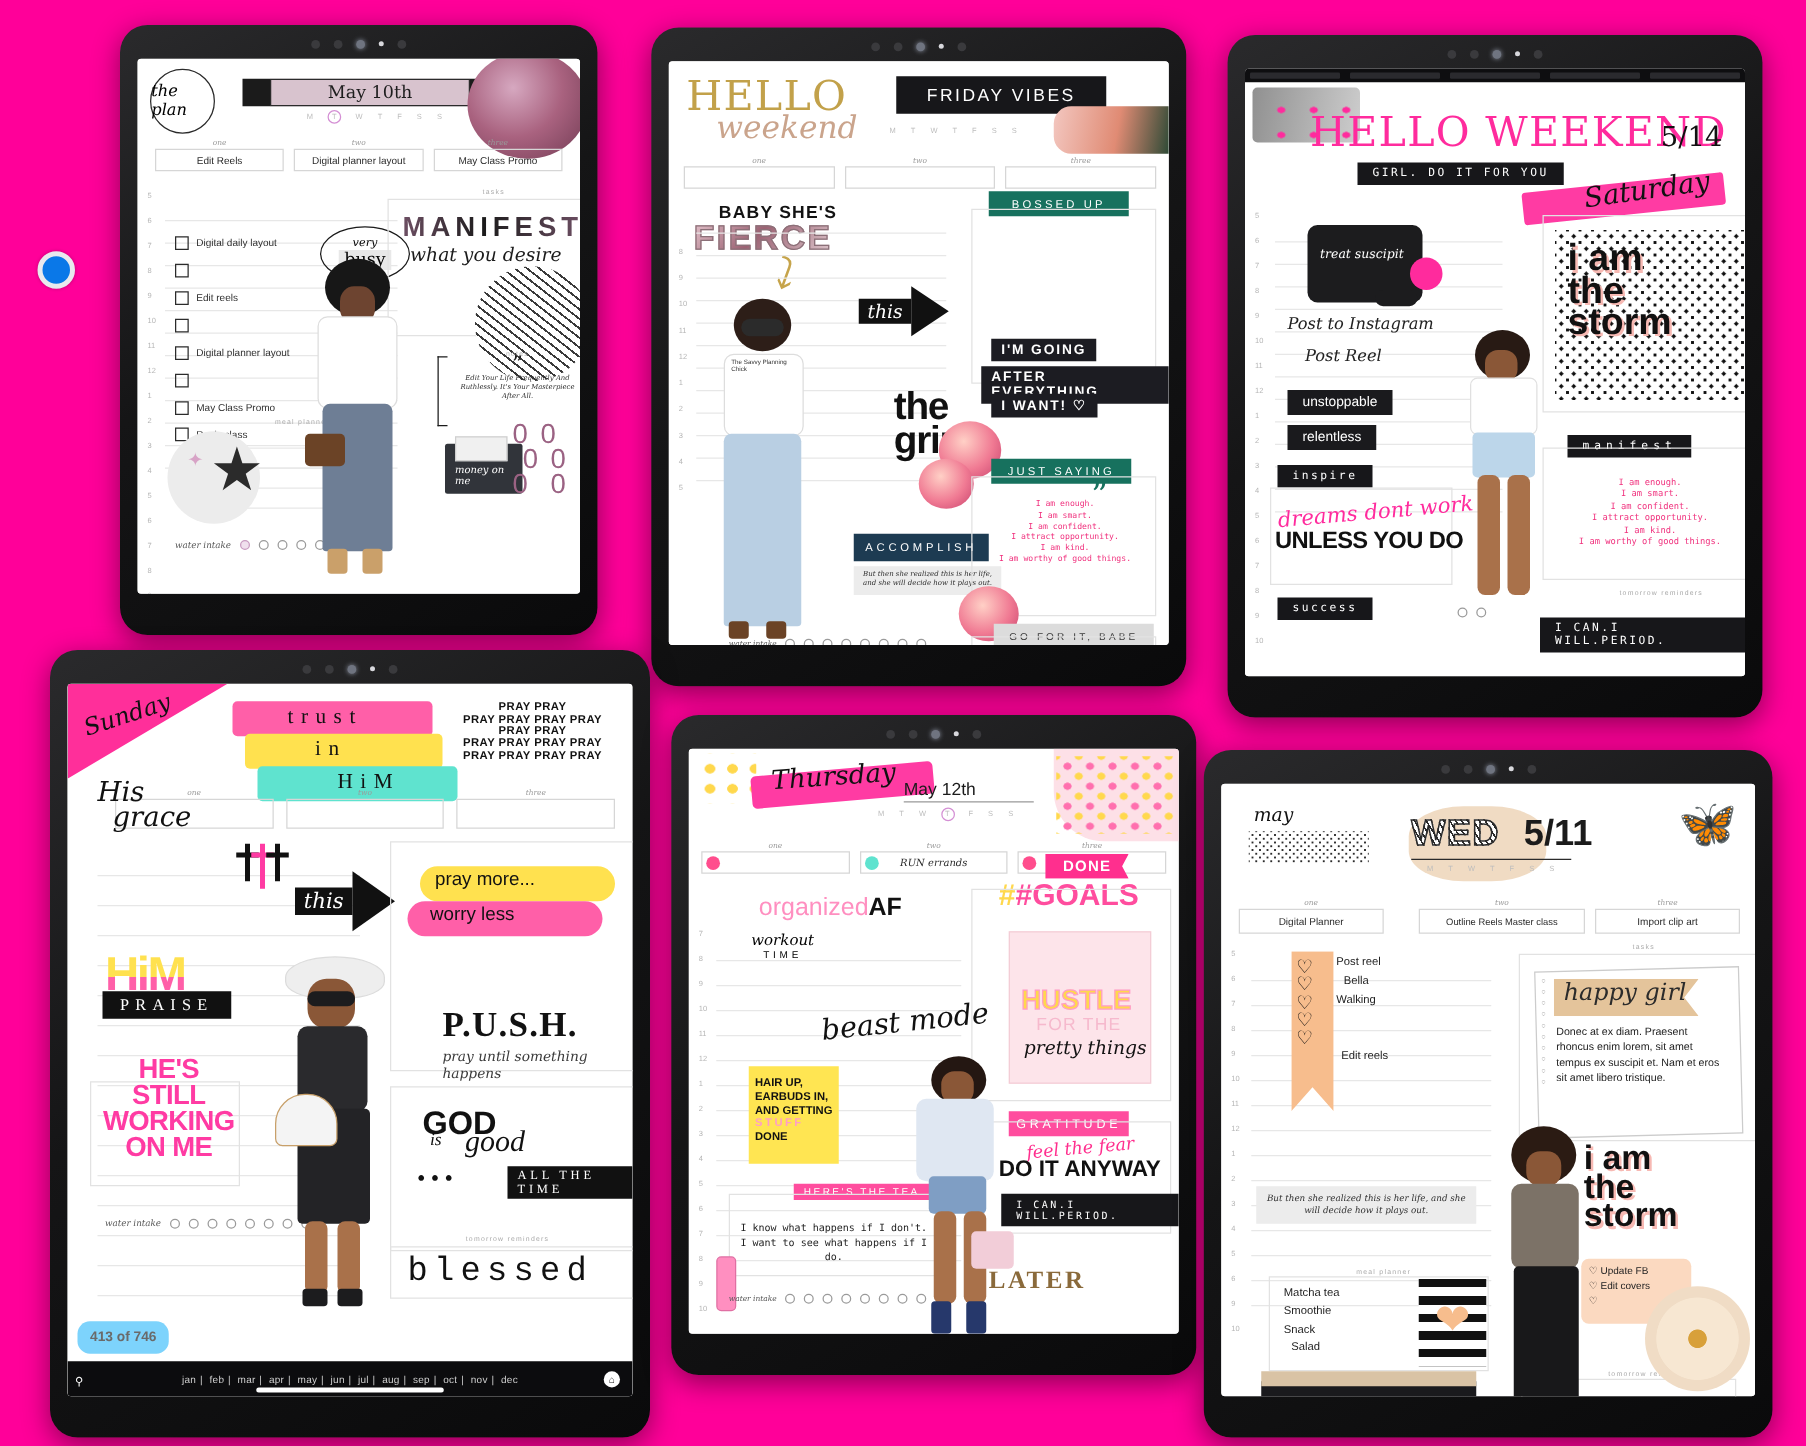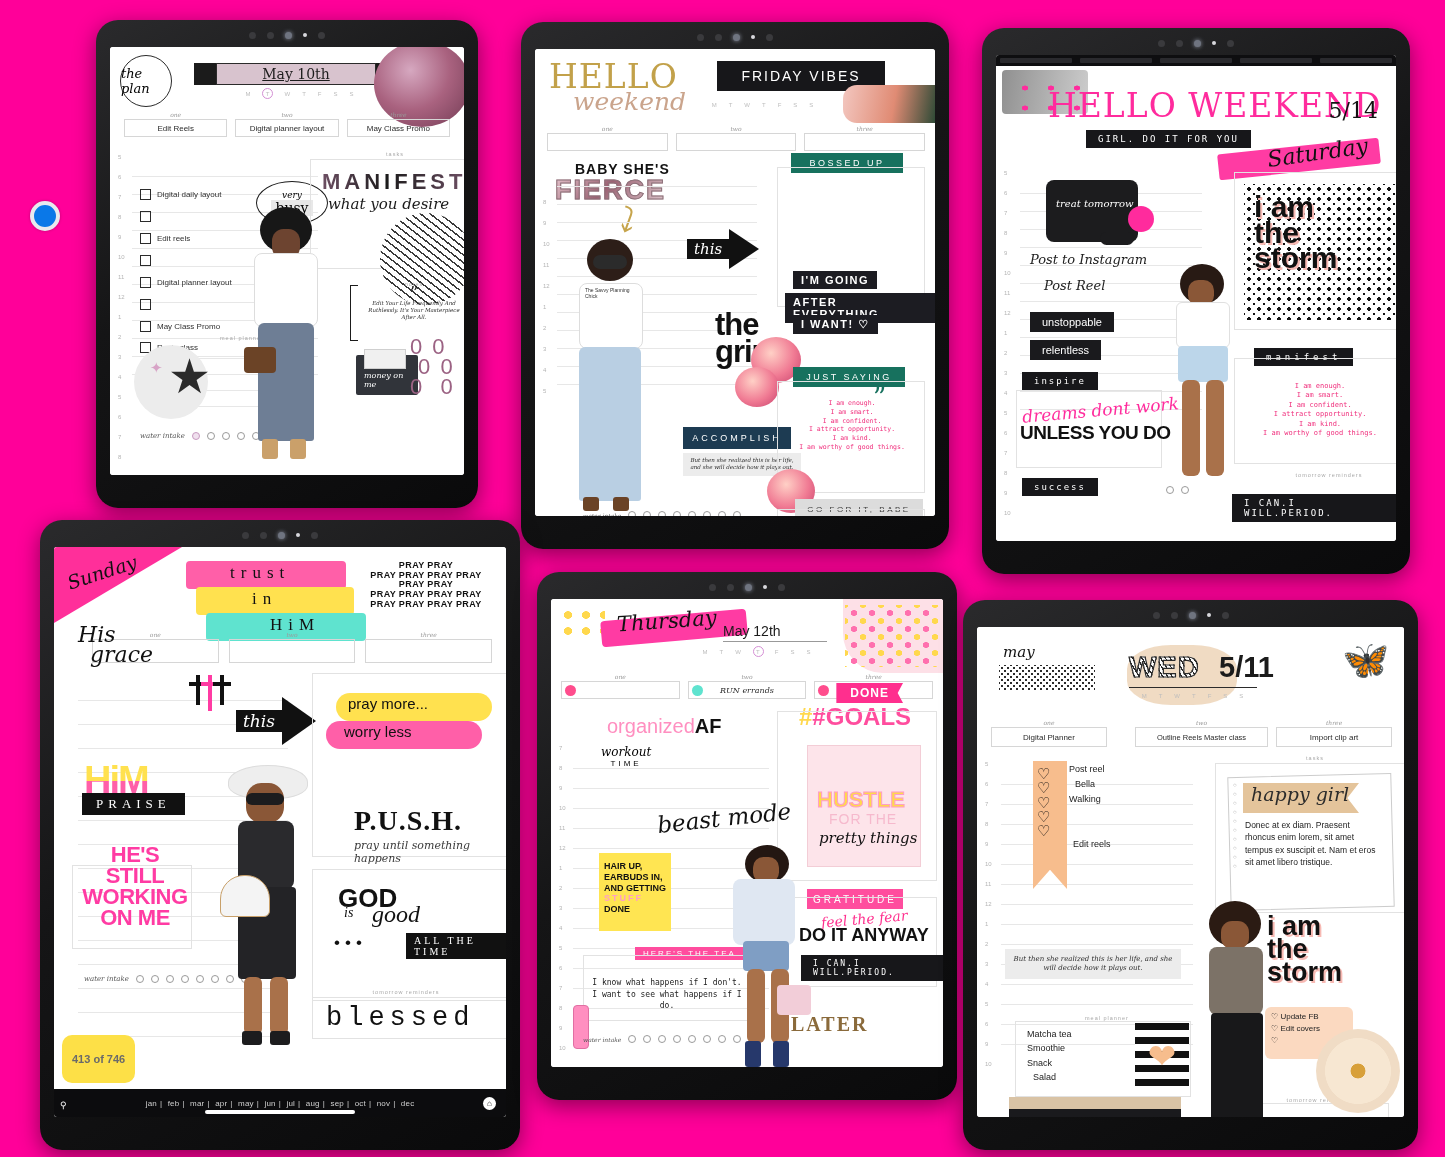--- a/index.html
+++ b/index.html
@@ -76,21 +76,21 @@
 
   
   #t1{ left:96px; top:20px; width:382px; height:488px; }
   .t1-logo{ position:absolute; left:10px; top:8px; width:52px; height:52px;
             border:1.5px solid #2b2b2b; border-radius:50%;
             display:flex;align-items:center;justify-content:center; }
   .t1-logo .inner{ font-family:"DejaVu Serif",serif; font-style:italic; font-size:13px; }
   .t1-title{ position:absolute; left:106px; top:16px; width:160px; height:22px;
              background:#d8c3ce; border:1px solid #2b2b2b;
              display:flex;align-items:center;justify-content:center;
-             font-family:"DejaVu Serif",serif; font-size:14px; color:#1d1d1d;text-decoration:underline; }
+             font-family:"DejaVu Serif",serif; font-size:14px; color:#1d1d1d; }
   .ribbon-end{ position:absolute; top:16px; width:22px; height:22px; background:#1b1b1b; }
   .peony{ position:absolute; right:-6px; top:-6px; width:96px;height:86px; border-radius:50%;
           background:radial-gradient(circle at 38% 34%, #d6a8c0 0%, #a9627f 48%, #6f3a52 100%); }
   .manifest{ font-family:"Liberation Sans",sans-serif; font-weight:bold; letter-spacing:4px;
              font-size:22px; background:linear-gradient(90deg,#6d4f63,#1b1b1b 45%,#6d4f63);
              -webkit-background-clip:text; background-clip:text; color:transparent; }
   .bubble{ border:1.4px solid #1b1b1b; border-radius:50%; width:72px; height:44px;
            display:flex;flex-direction:column;align-items:center;justify-content:center; }
   .circ-doodle{ width:92px;height:92px;border-radius:50%;
      background:repeating-linear-gradient(38deg,#2a2a2a 0 1.5px,#fff 1.5px 6px), #f2f2f2;
@@ -169,22 +169,22 @@
               color:#ff3ba3; line-height:.95; text-align:center; letter-spacing:-.5px; }
   .godis{ font-family:"Liberation Sans",sans-serif; font-weight:bold; font-size:26px; color:#111; }
   .isgood{ font-family:Liberation Serif, serif; font-style:italic; font-size:24px; color:#111; }
   .allthetime{ background:#111;color:#fff;font-family:"Liberation Serif",serif;
                font-size:10px;letter-spacing:3px; padding:2px 8px; display:inline-block;}
   .blessed{ font-family:"Liberation Sans",sans-serif; font-size:27px; letter-spacing:5px; color:#111; }
   .navbar{ position:absolute; left:0; right:0; bottom:0; height:28px; background:#0c0c0e;
            display:flex; align-items:center; justify-content:center; }
   .months{ font-size:8px; color:#cfcfcf; letter-spacing:.2px; }
   .months span{ margin:0 3px; }
-  .pagebadge{ position:absolute; left:8px; bottom:34px; background:#fde047; color:#6a6a6a;
-              font-weight:bold; font-size:11px; padding:18px 10px; border-radius:10px; }
+  .pagebadge{ position:absolute; left:8px; bottom:34px; background:#7dd3fc; color:#6a6a6a;
+              font-weight:bold; font-size:11px; padding:7px 10px; border-radius:10px; }
   .homeicon{ position:absolute; right:10px; bottom:7px; width:13px;height:13px;border-radius:50%;
              background:#fff; display:flex;align-items:center;justify-content:center; font-size:8px;color:#111;}
   .searchicon{ position:absolute; left:6px; bottom:7px; color:#fff; font-size:9px;}
   .homebar{ position:absolute; left:50%; transform:translateX(-50%); bottom:3px;
             width:150px;height:4px;border-radius:2px;background:#fff; }
 
   
   #t5{ left:537px; top:572px; width:420px; height:528px; }
   .thursday{ font-family:"DejaVu Serif",serif; font-style:italic; font-size:21px; color:#111; }
   .pinkswash{ background:#ff3ba3; height:22px; border-radius:4px; transform:rotate(-5deg); }
@@ -637,21 +637,21 @@
           <i style="height:18px;"></i>
           <i style="height:18px;"></i>
         <i style="height:18px;"></i>
           <i style="height:18px;"></i>
           <i style="height:18px;"></i>
           <i style="height:18px;"></i>
         <i style="height:18px;"></i>
       </div>
 
       <div class="bag" style="position:absolute;left:50px;top:114px;">
-        <div class="script" style="position:absolute;left:10px;top:18px;color:#fff;font-size:10px;">treat tomorrow</div>
+        <div class="script" style="position:absolute;left:10px;top:18px;color:#fff;font-size:10px;">treat suscipit</div>
       </div>
       <div style="position:absolute;left:132px;top:140px;width:26px;height:26px;border-radius:50%;background:#ff2b9d;"></div>
       <div style="position:absolute;left:104px;top:166px;width:34px;height:13px;background:#1c1c1e;border-radius:8px;"></div>
 
       <div class="script" style="position:absolute;left:34px;top:186px;font-size:13px;color:#222;">Post to Instagram</div>
       <div class="script" style="position:absolute;left:48px;top:212px;font-size:13px;color:#222;">Post Reel</div>
 
       <div class="softblk" style="position:absolute;left:34px;top:246px;">unstoppable</div>
       <div class="softblk" style="position:absolute;left:34px;top:274px;">relentless</div>
       <div class="blklabel" style="position:absolute;left:26px;top:306px;">inspire</div>

